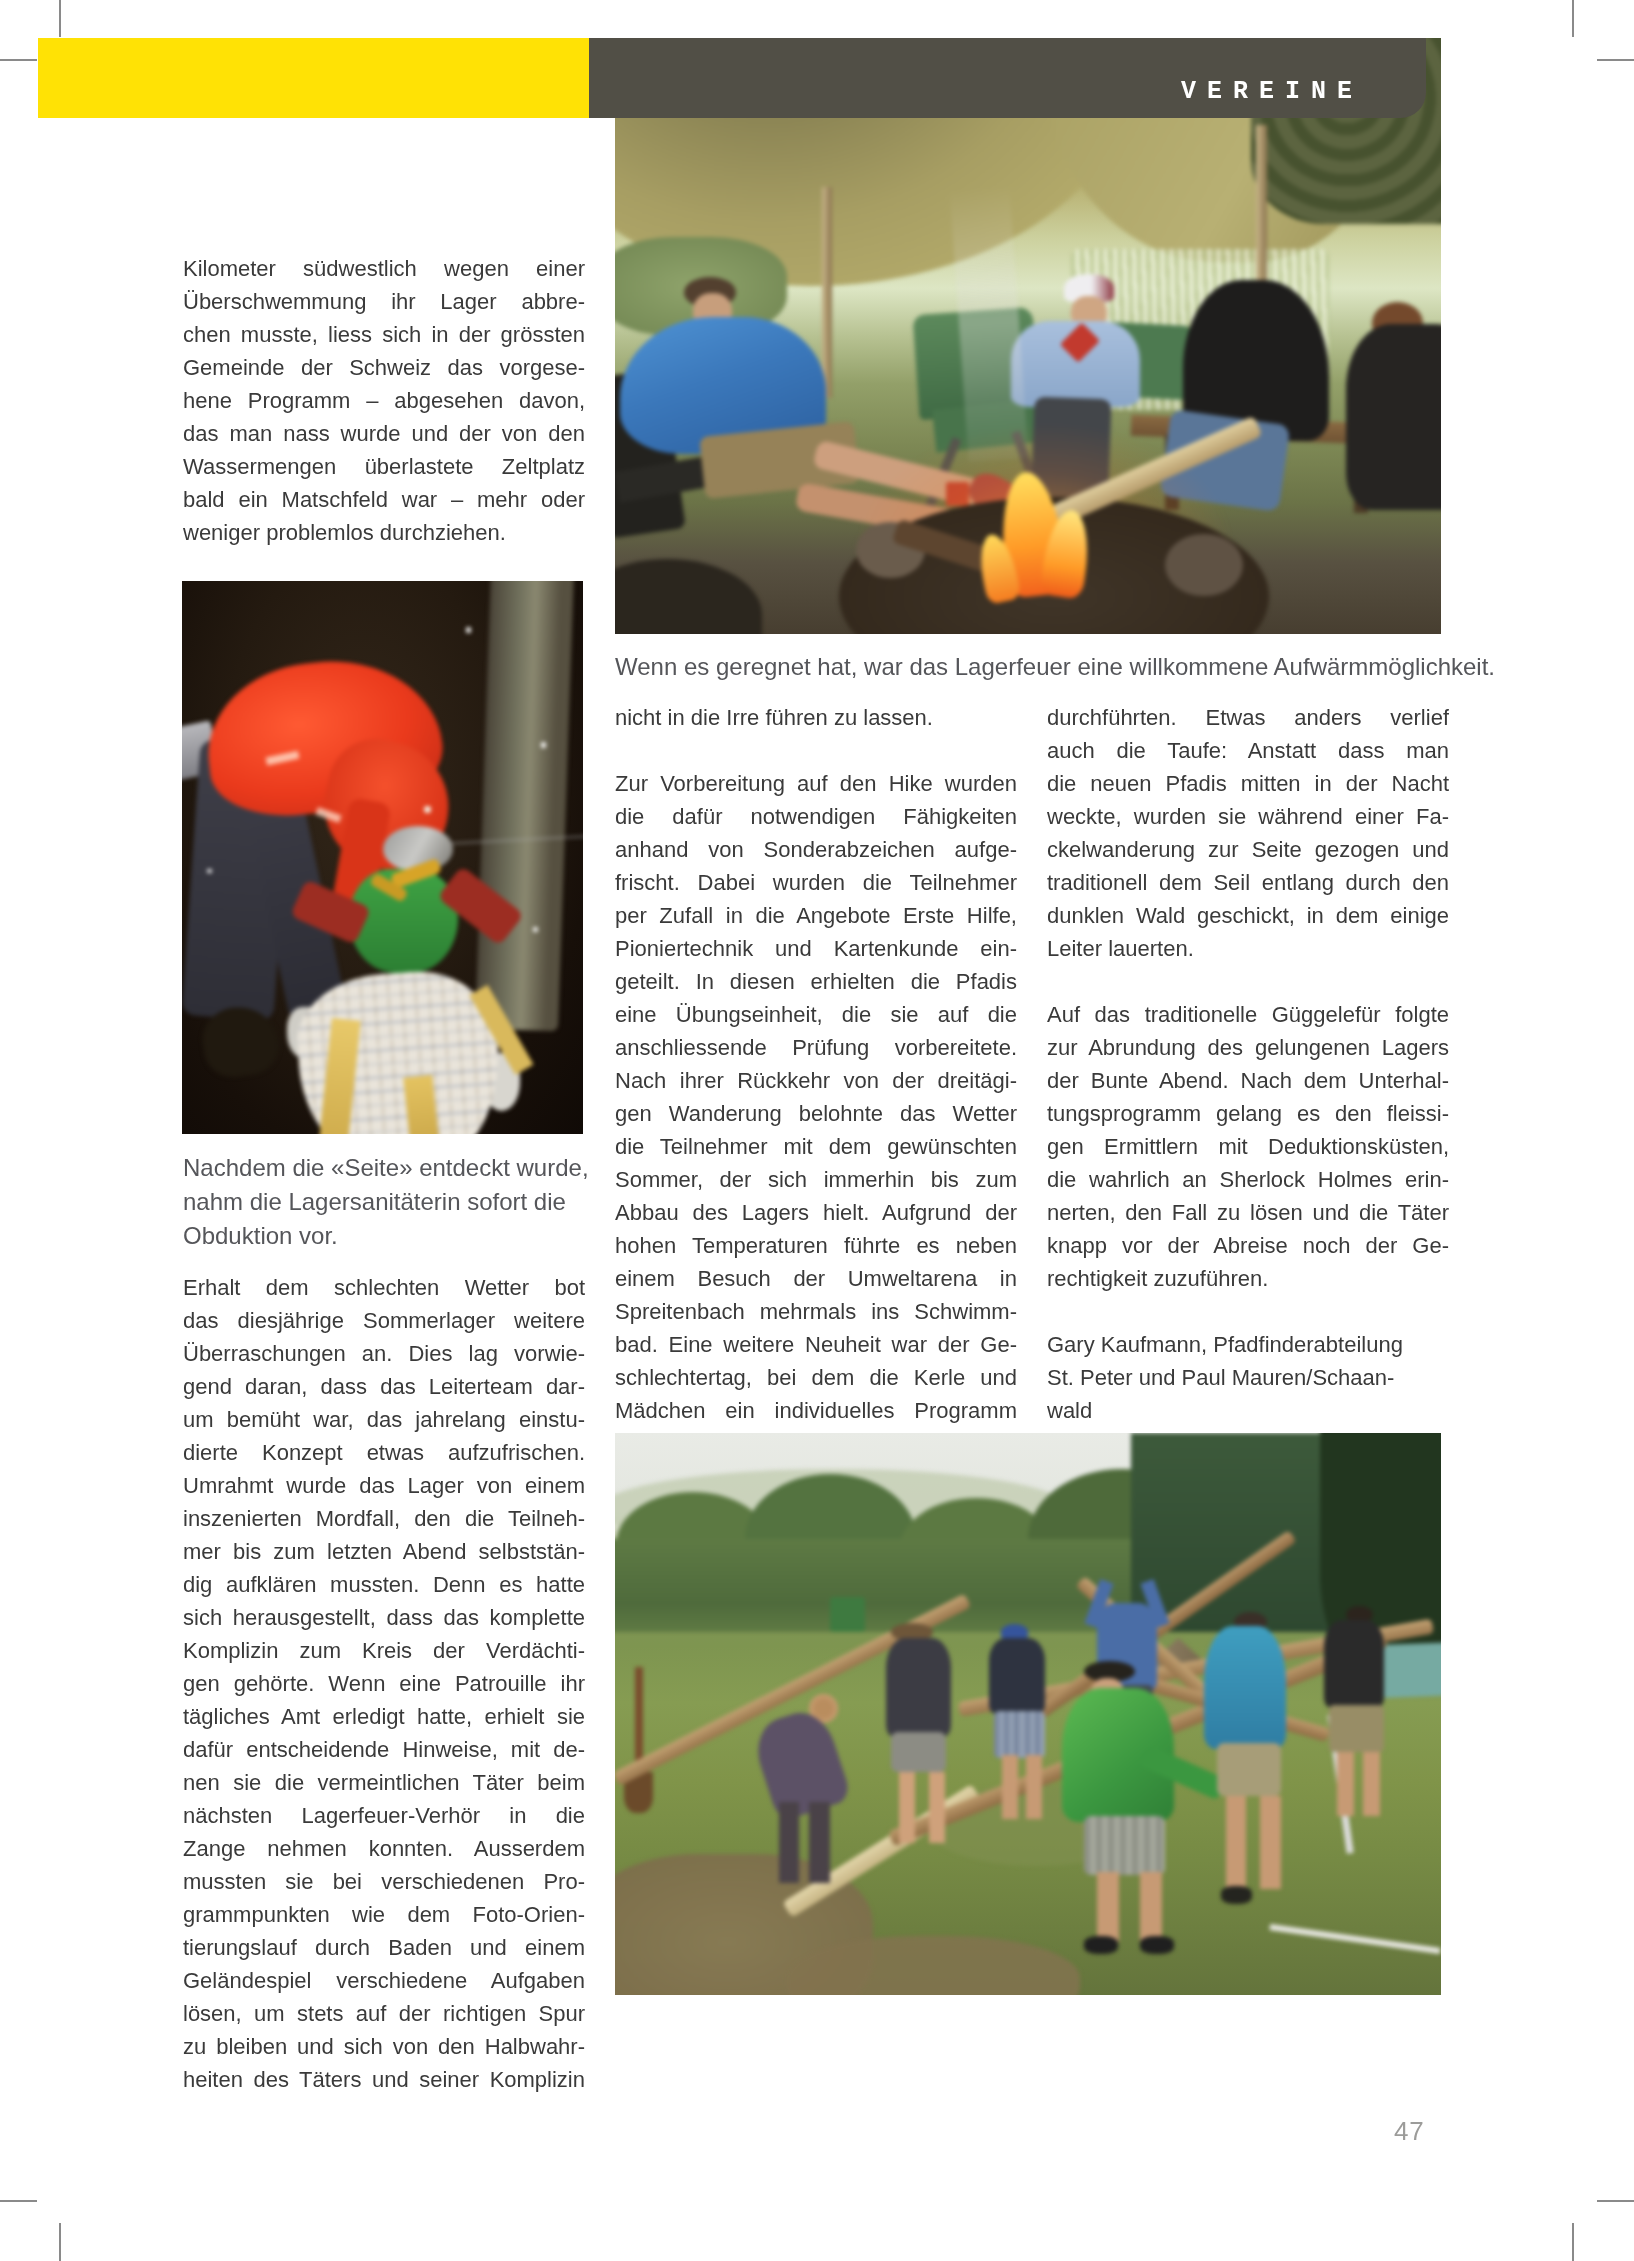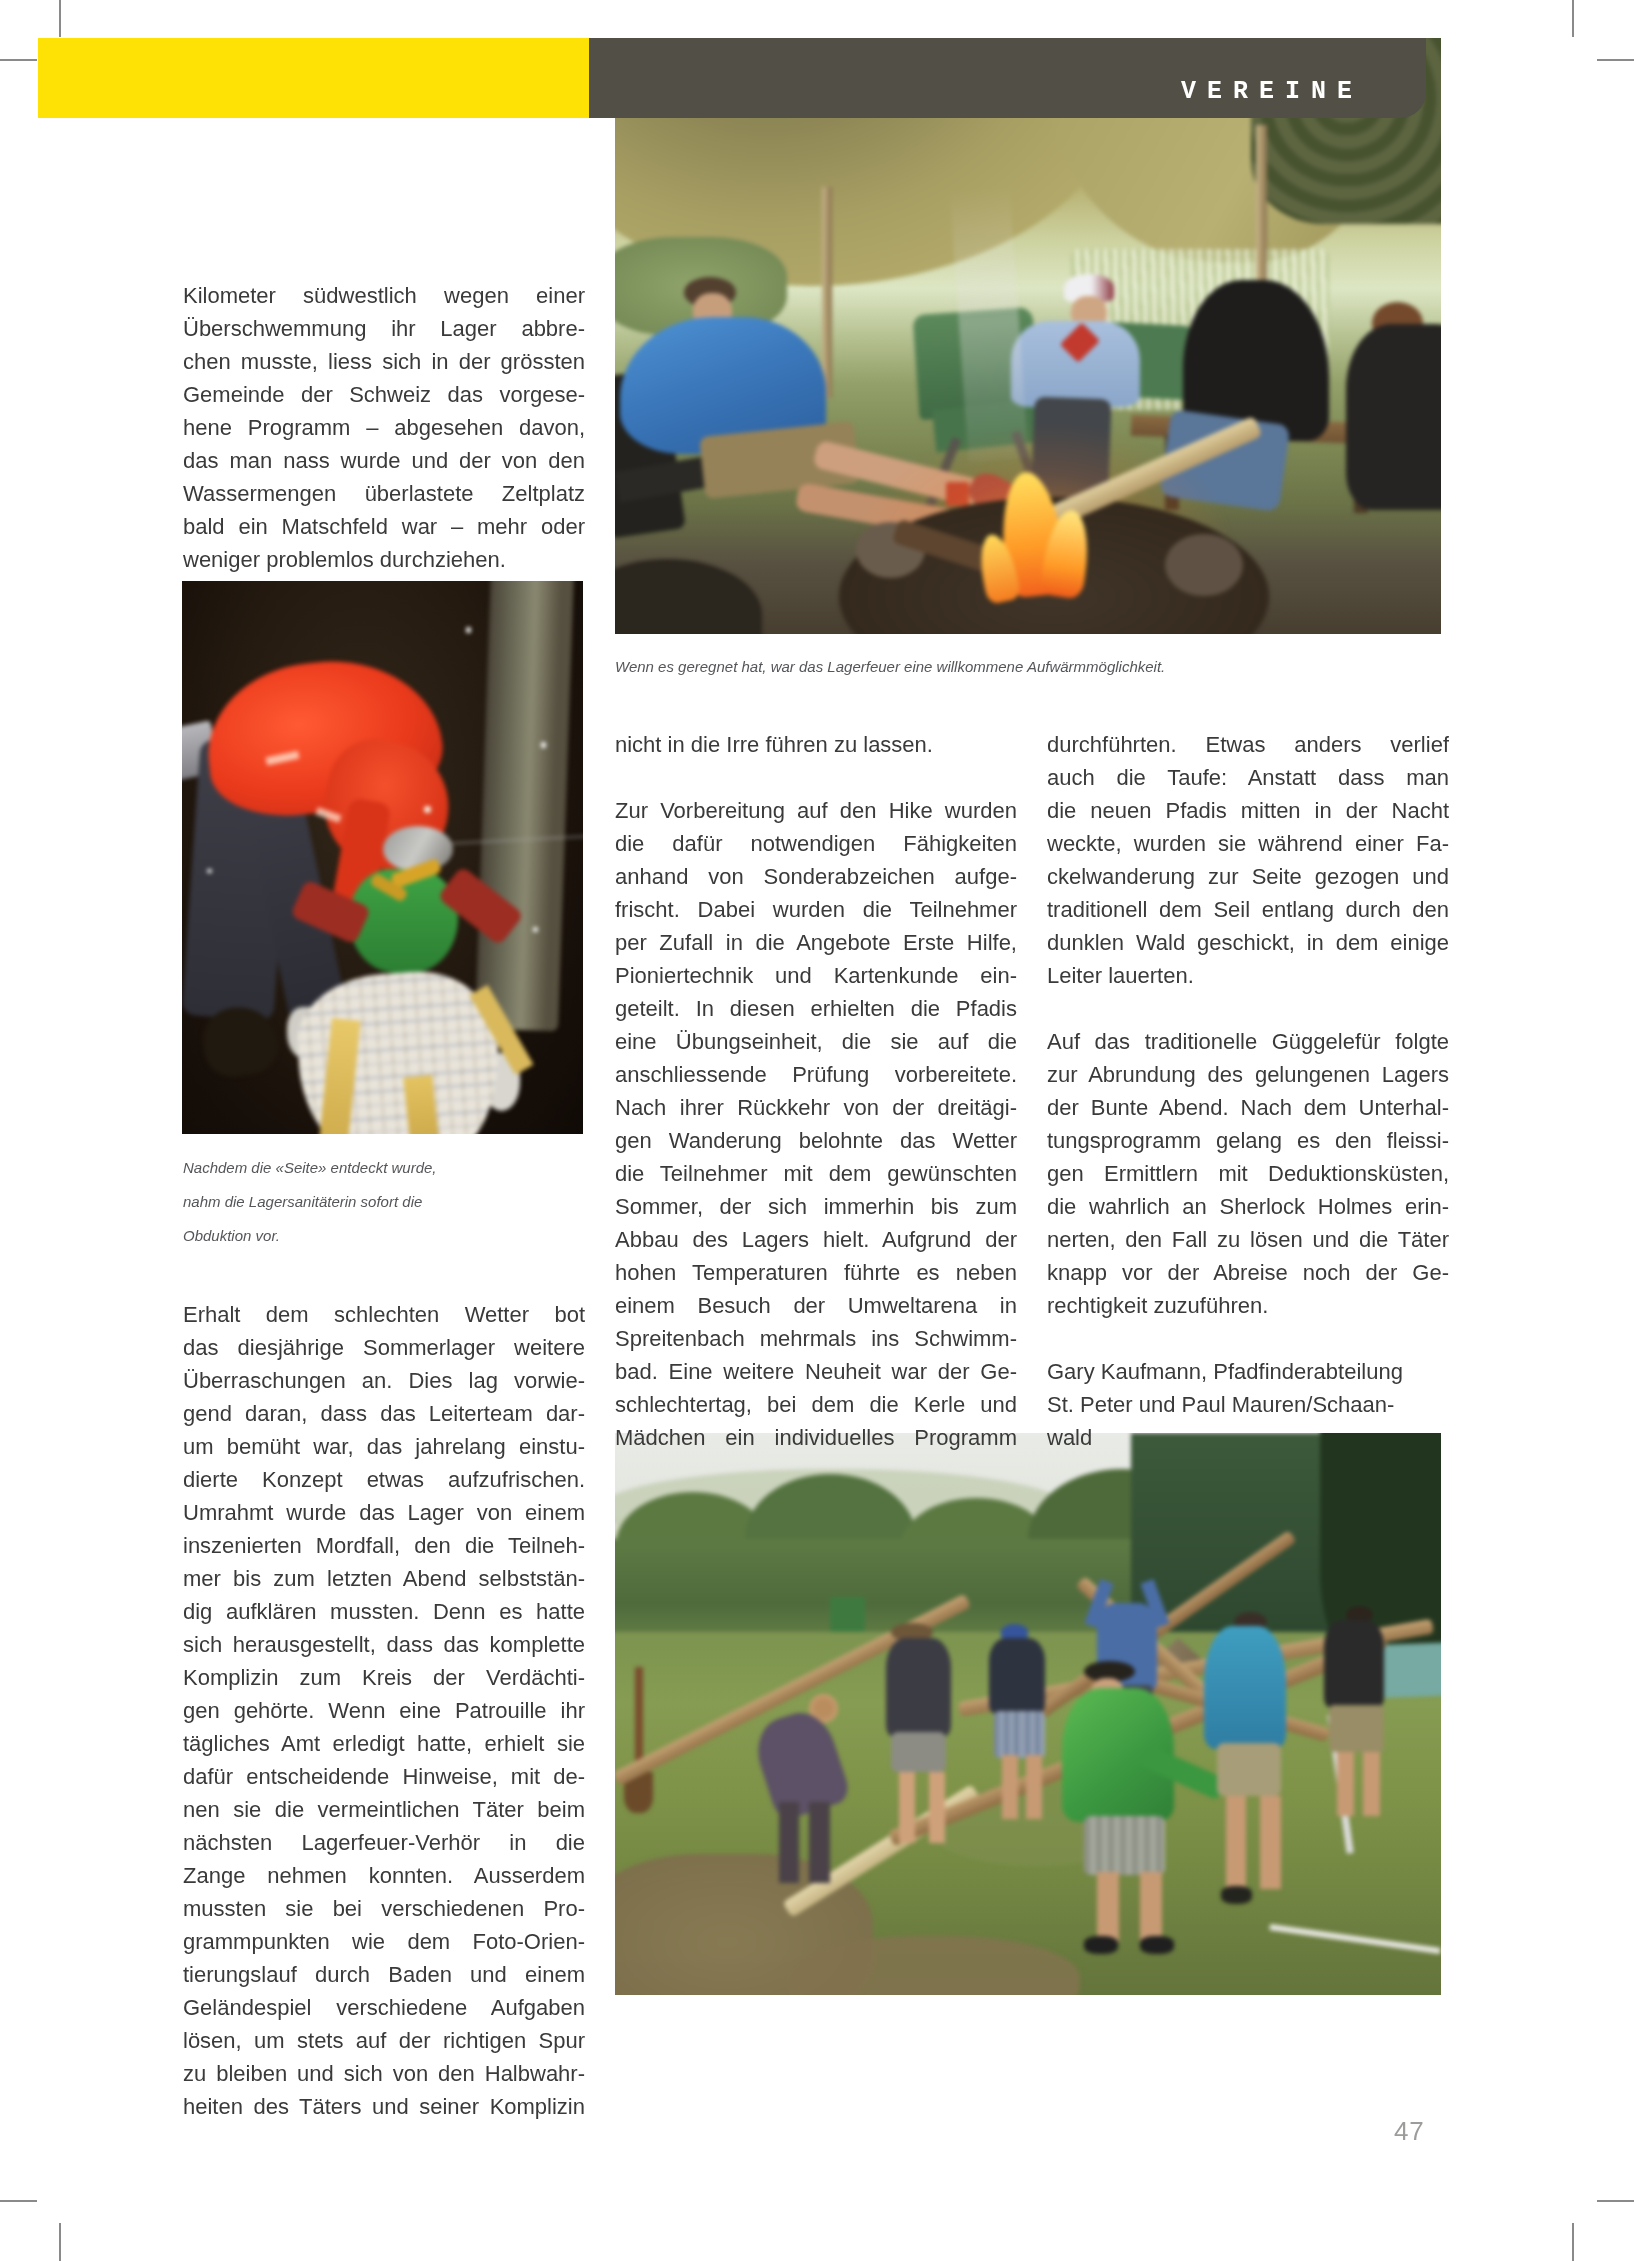--- a/index.html
+++ b/index.html
@@ -12,25 +12,25 @@
   .crop.h{width:37px;height:1.7px;}
   
   .bar-yellow{position:absolute;left:38px;top:38px;width:551px;height:80px;background:var(--accent-yellow,#ffe205);z-index:6;}
   .bar-dark{position:absolute;left:589px;top:38px;width:837px;height:80px;background:var(--header-bar,#514f46);border-radius:0 0 25.5px 0;z-index:6;}
   .section{position:absolute;right:63px;bottom:13.6px;color:var(--header-text,#fff);font-size:25px;font-weight:bold;letter-spacing:11px;line-height:1;font-family:Liberation Mono, monospace;}
   
   .photo{position:absolute;overflow:hidden;z-index:1;}
   .art{position:absolute;left:-2%;top:-2%;width:104%;height:104%;filter:blur(2px);}
   .art > div{position:absolute;}
   
-  .col{position:absolute;width:402px;font-size:22px;line-height:33px;color:var(--body-text,#3a3a3a);z-index:10;margin-top:27px;}
+  .col{position:absolute;width:402px;font-size:22px;line-height:33px;color:var(--body-text,#3a3a3a);z-index:10;}
   .para+.para{margin-top:33px;}
   .line{text-align:justify;text-align-last:justify;height:33px;overflow:hidden;}
   .line.endline{text-align-last:left;}
-  .caption{position:absolute;font-size:15px;line-height:34px;color:var(--caption-text,#55565a);z-index:10;font-style:italic;}
+  .caption{position:absolute;font-size:24px;line-height:34px;color:var(--caption-text,#55565a);z-index:10;}
   .caption.cap-bottom{line-height:37px;}
   .cap-line{white-space:nowrap;}
   .pageno{position:absolute;left:1394px;top:2116px;font-size:26px;letter-spacing:0.9px;color:var(--page-number,#9c9c9a);z-index:10;}
 </style>
 </head>
 <body>
 
 <div class="sheet">
 
   <div class="crop v" style="left:59px;top:0;"></div>

